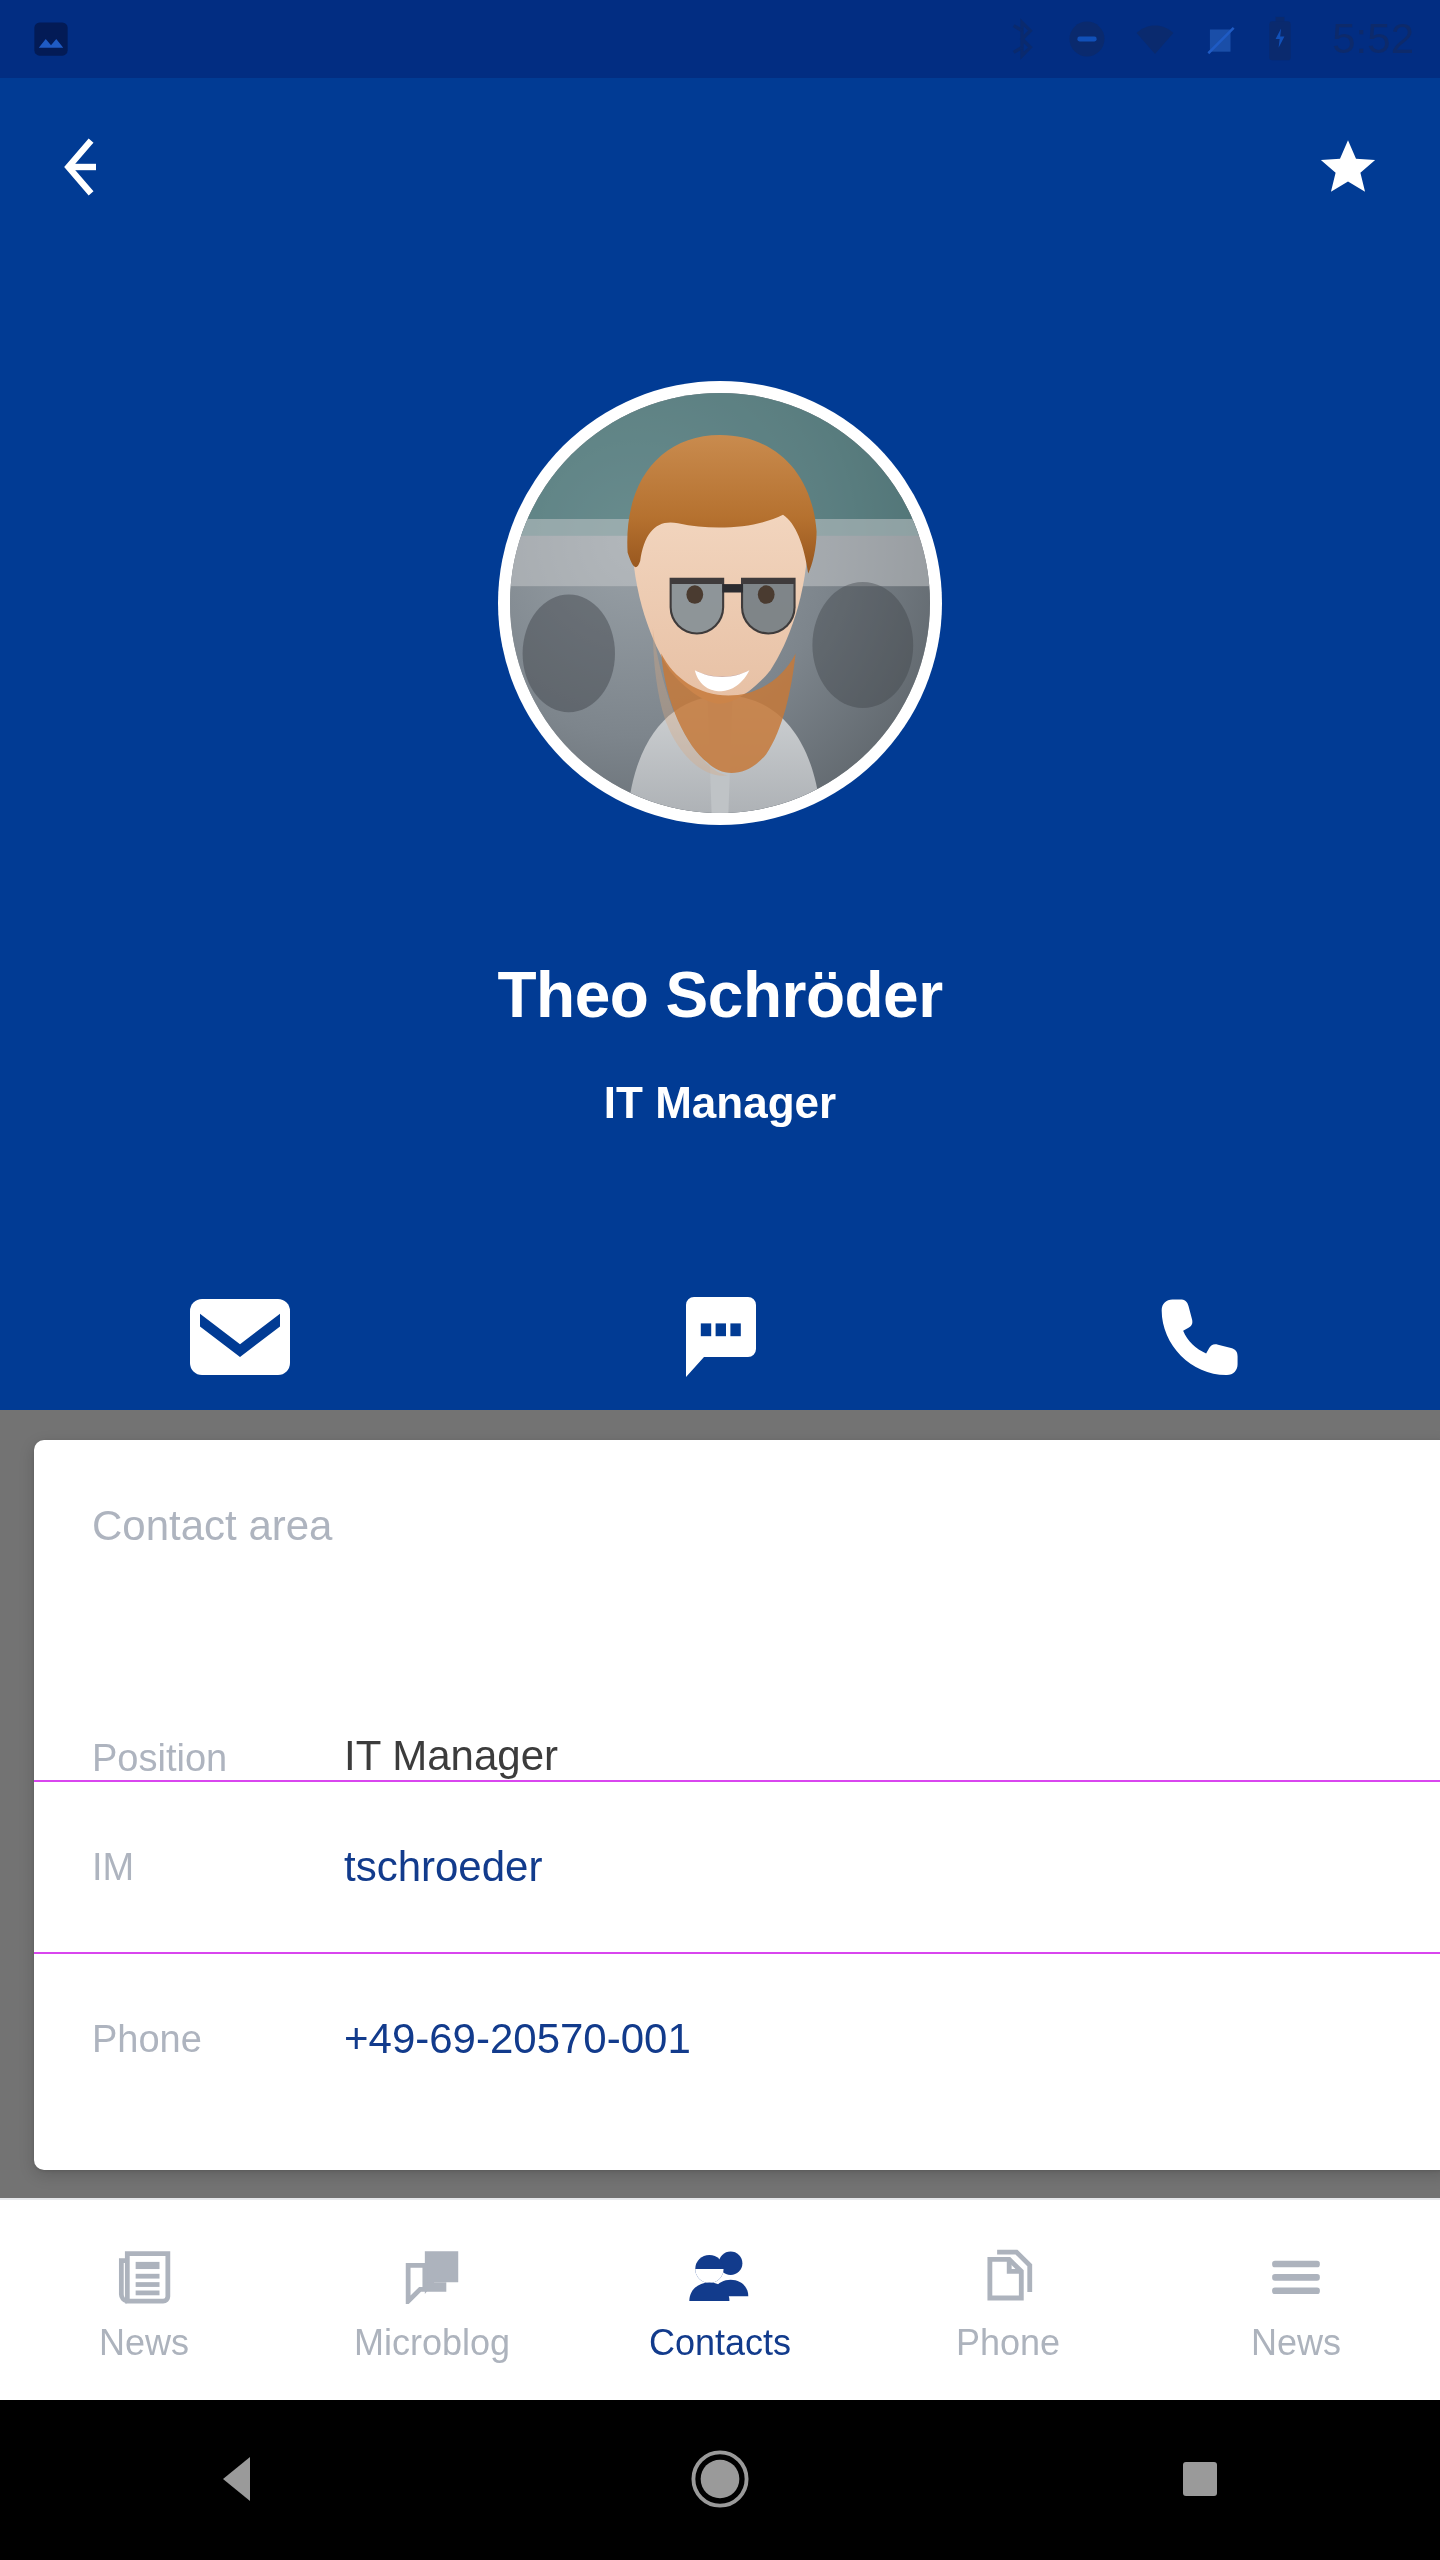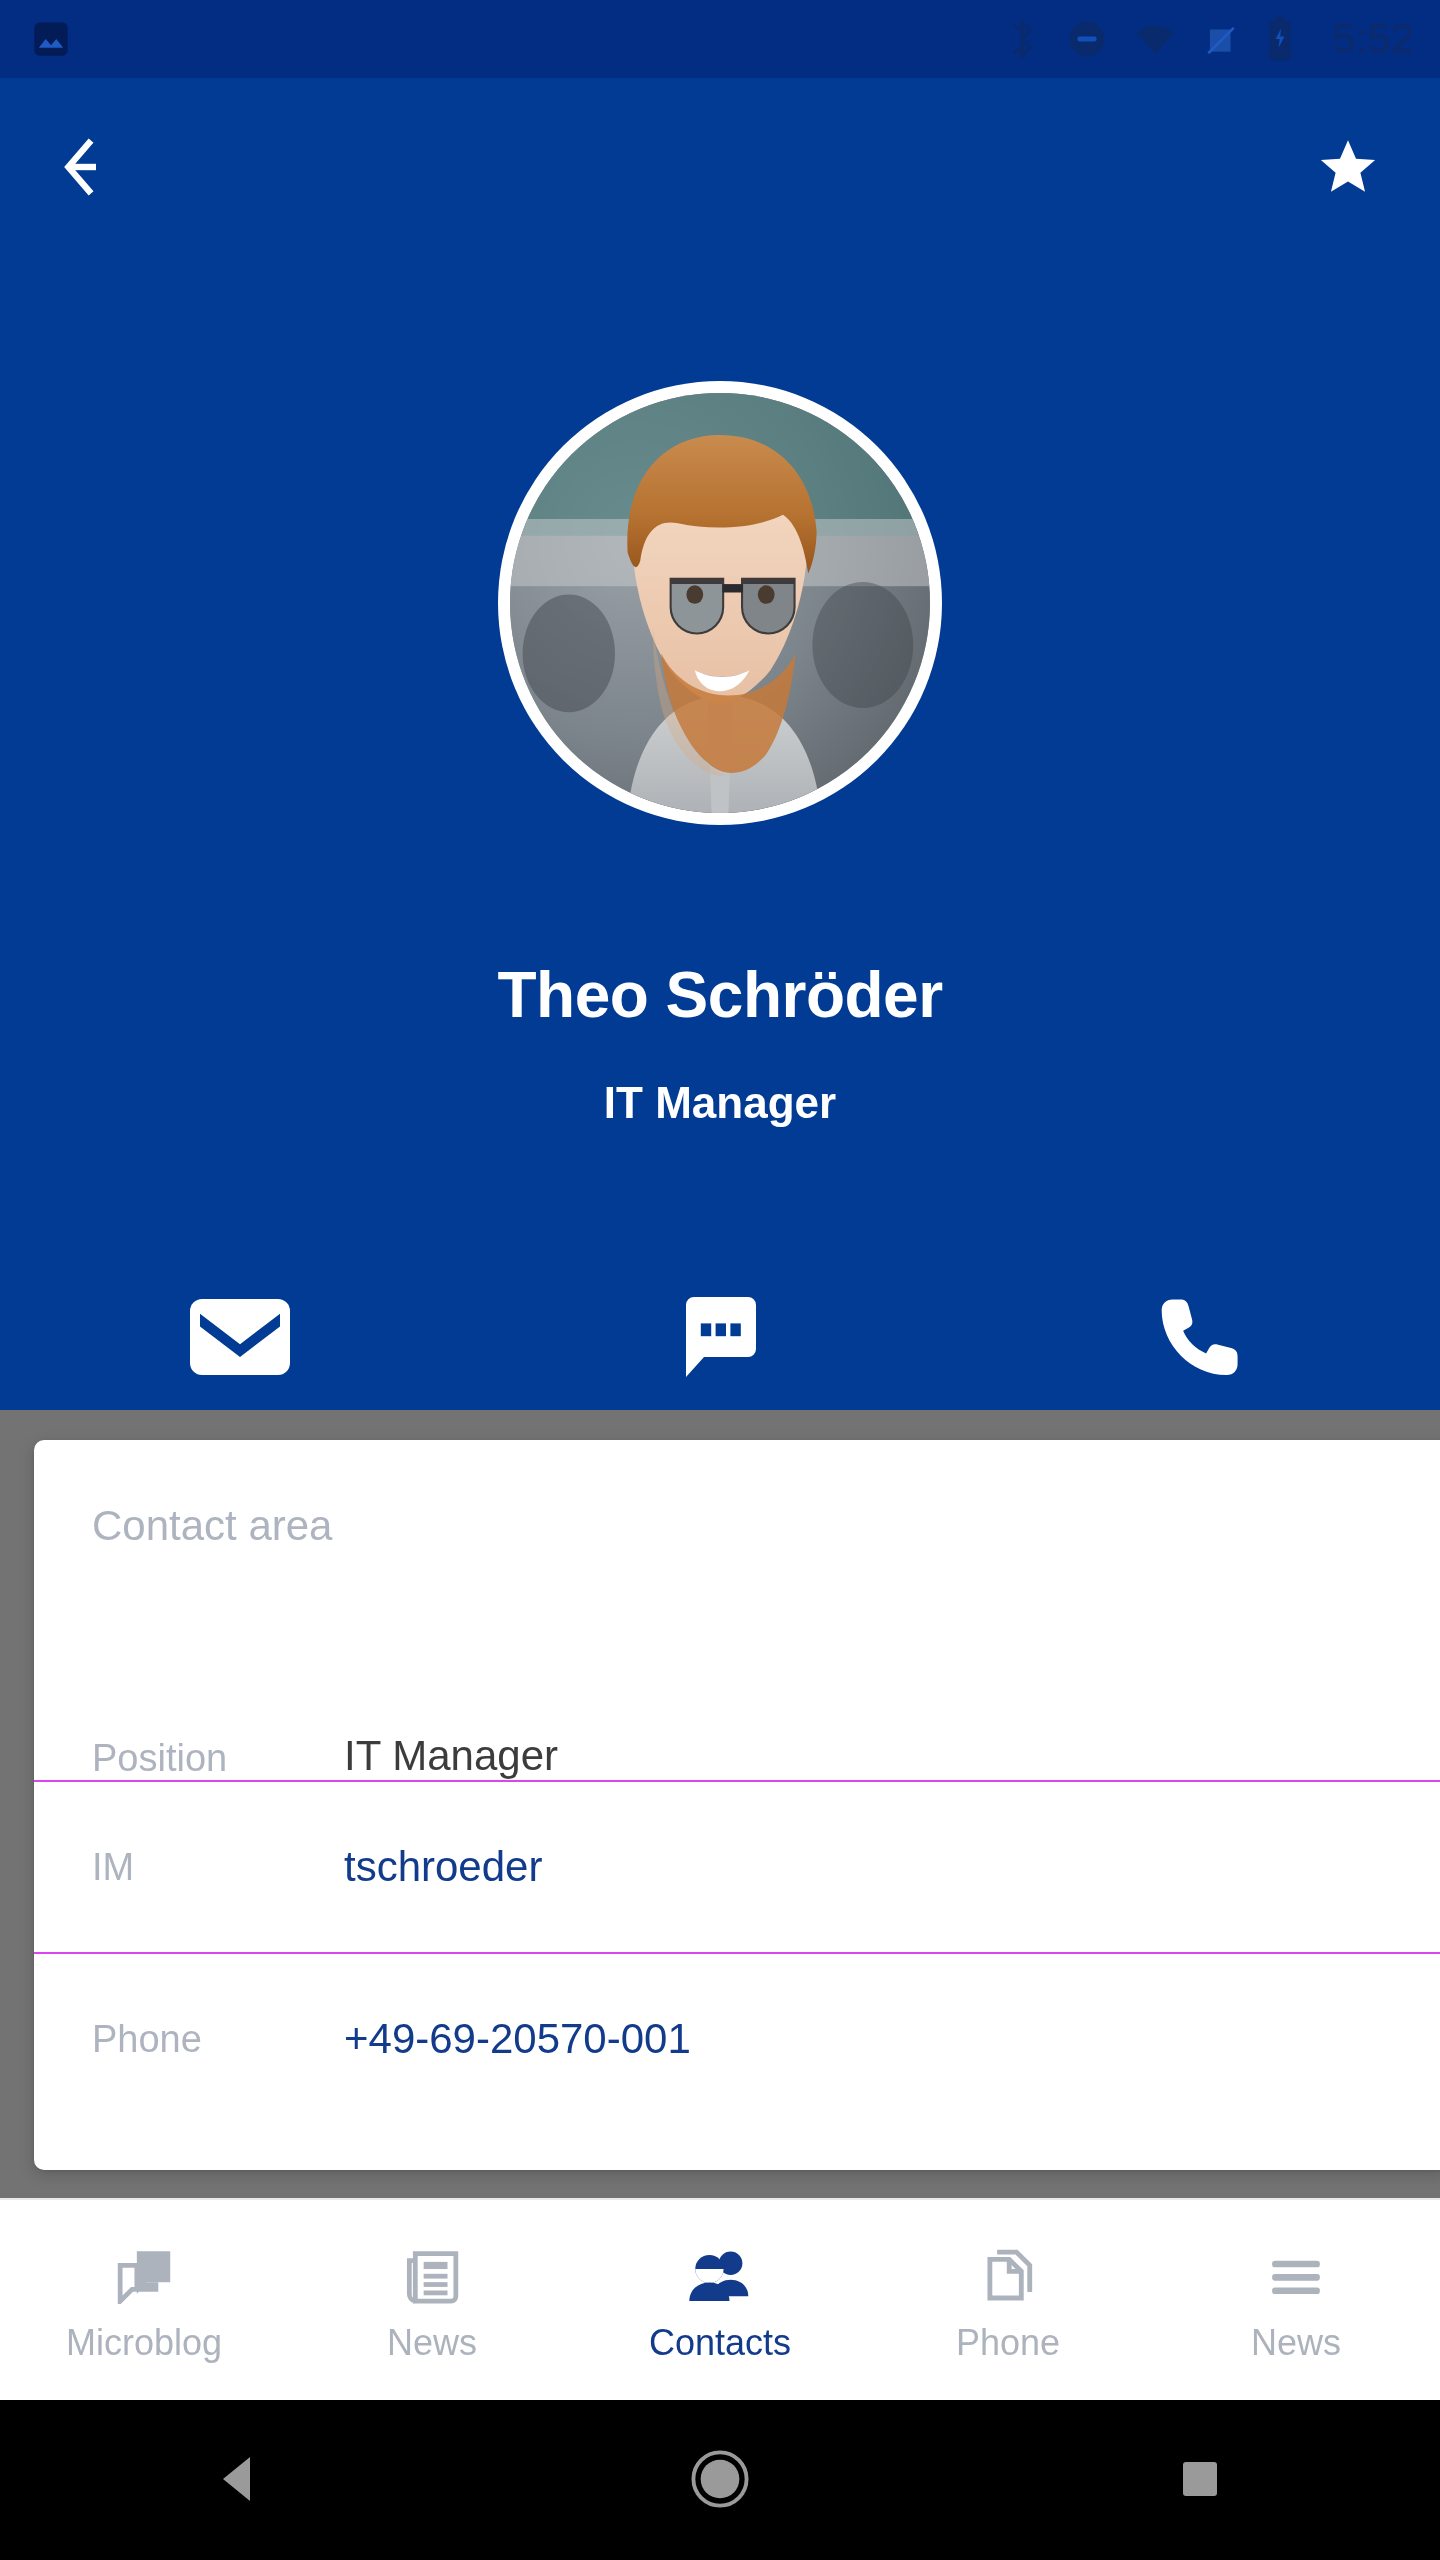--- a/index.html
+++ b/index.html
@@ -286,41 +286,41 @@
       </div>
 
     </div>
   </div>
 
   <div class="tabbar">
 
     <button class="tab">
       <span class="tab-ico">
         <svg width="62" height="58" viewBox="0 0 26 24">
-            <path d="M10 2h14v13H14l-4 5z" fill="#ADB3BD"></path>
-            <path d="M3 8h7v8h8v2H8l-5 5z" fill="none" stroke="#ADB3BD" stroke-width="2"></path>
-          </svg>
-      </span>
-      <span class="tab-label">Microblog</span>
-    </button>
-
-    <button class="tab">
-      <span class="tab-ico">
-        <svg width="62" height="58" viewBox="0 0 26 24">
             <path d="M6 3h17v18a2 2 0 0 1-2 2H6z" fill="none" stroke="#ADB3BD" stroke-width="2"></path>
             <path d="M6 6H3.5v14a3 3 0 0 0 2.5 3" fill="none" stroke="#ADB3BD" stroke-width="2"></path>
             <rect x="9.5" y="6.5" width="10" height="3" fill="#ADB3BD"></rect>
             <rect x="9.5" y="11.5" width="10" height="2" fill="#ADB3BD"></rect>
             <rect x="9.5" y="15" width="10" height="2" fill="#ADB3BD"></rect>
             <rect x="9.5" y="18.5" width="10" height="2" fill="#ADB3BD"></rect>
           </svg>
       </span>
       <span class="tab-label">News</span>
     </button>
 
+    <button class="tab">
+      <span class="tab-ico">
+        <svg width="62" height="58" viewBox="0 0 26 24">
+            <path d="M10 2h14v13H14l-4 5z" fill="#ADB3BD"></path>
+            <path d="M3 8h7v8h8v2H8l-5 5z" fill="none" stroke="#ADB3BD" stroke-width="2"></path>
+          </svg>
+      </span>
+      <span class="tab-label">Microblog</span>
+    </button>
+
     <button class="tab active">
       <span class="tab-ico">
         <svg width="66" height="58" viewBox="0 0 28 24">
             <circle cx="18.5" cy="7" r="5" fill="#123B8C"></circle>
             <path d="M11 21c0-4.3 3.4-7 7.5-7s7.5 2.7 7.5 7z" fill="#123B8C"></path>
             <circle cx="9.5" cy="9.5" r="6" fill="#123B8C"></circle>
             <path d="M3.5 9.5h12a6 6 0 0 1-12 0z" fill="#ffffff"></path>
             <path d="M1 23c0-4.8 3.8-7.8 8.5-7.8S18 18.2 18 23z" fill="#123B8C"></path>
           </svg>
       </span>

